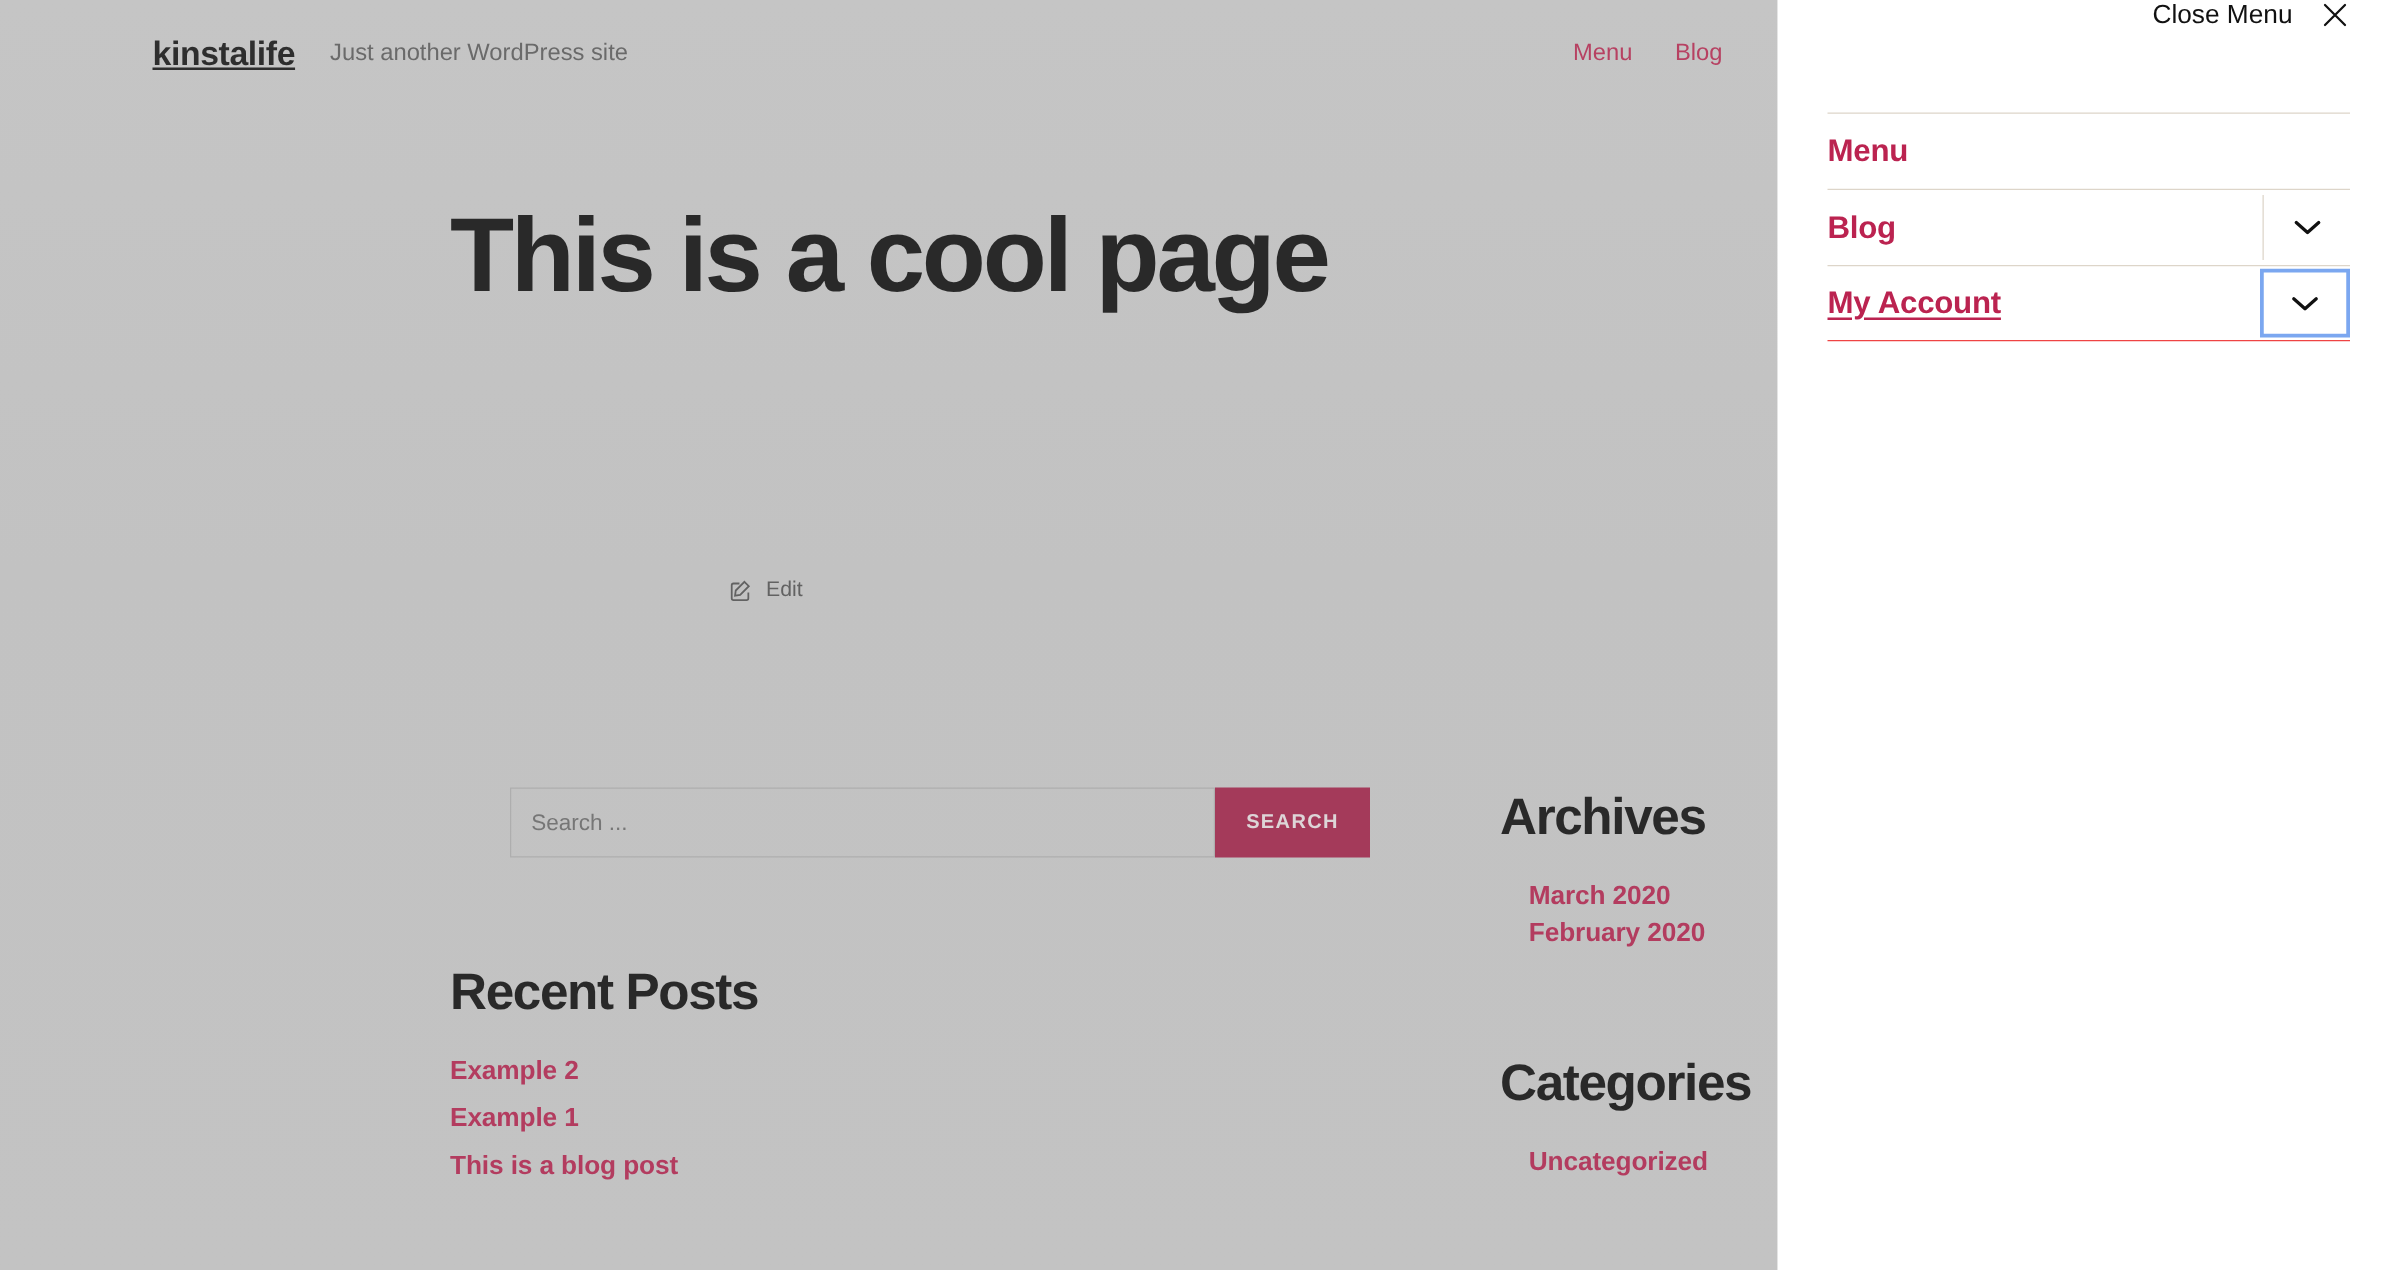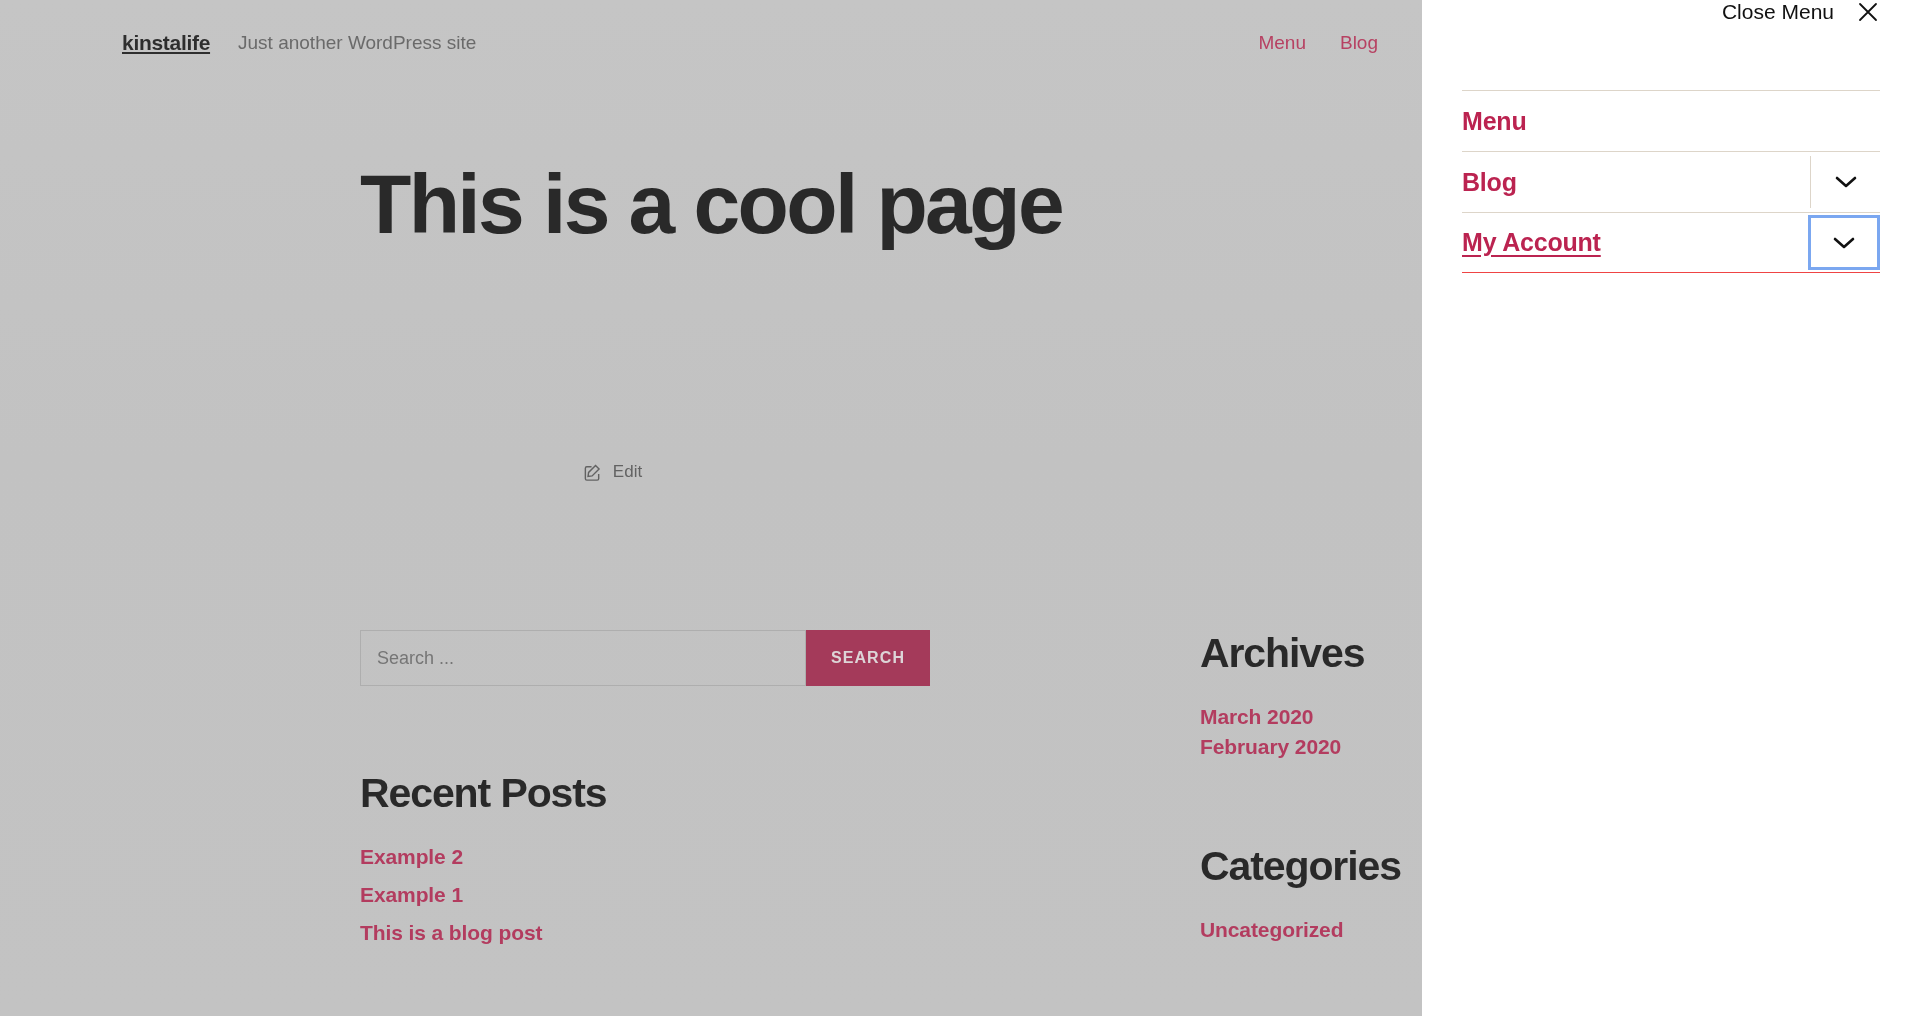--- a/index.html
+++ b/index.html
@@ -23,21 +23,21 @@
   .site-header {
     position: absolute;
     top: 0; left: 0;
     width: 1422px;
     height: 86px;
     display: flex;
     align-items: center;
     padding: 0 40px 0 122px;
   }
   .site-title {
-    font-size: 21px;
+    font-size: 27px;
     font-weight: 700;
     letter-spacing: -0.3px;
     color: #111111;
     white-space: nowrap;
   }
   .site-tagline {
     margin-left: 28px;
     font-size: 19px;
     color: #5e5e5e;
     white-space: nowrap;
@@ -98,22 +98,23 @@
     width: 1060px;
     display: flex;
     gap: 270px;
   }
   .col { width: 570px; }
   .col-right { width: 400px; }
 
   
   .search-form {
     display: flex;
-    width: 570px;
+    width: 688px;
     height: 56px;
+    margin-left: 48px;
   }
   .search-input {
     flex: 1;
     border: 1px solid #b5b5b5;
     background: transparent;
     padding: 0 16px;
     font-family: "Liberation Sans", sans-serif;
     font-size: 18px;
     color: #333;
     outline: none;
@@ -140,21 +141,21 @@
   }
   .widget-list { list-style: none; margin-top: 28px; }
   .widget-list li { margin-bottom: 14px; }
   .widget-list a {
     font-size: 21px;
     font-weight: 700;
     color: #bb2350;
     text-decoration: none;
     letter-spacing: -0.1px;
   }
-  .widget-list.tight li { margin-bottom: 6px; }
+  .widget-list.tight li { margin-bottom: 6px; margin-left: 23px; }
 
   
   #scrim {
     position: absolute;
     top: 0; left: 0;
     width: 1422px;
     height: 1016px;
     background: rgba(150,150,150,0.22);
     pointer-events: none;
   }

